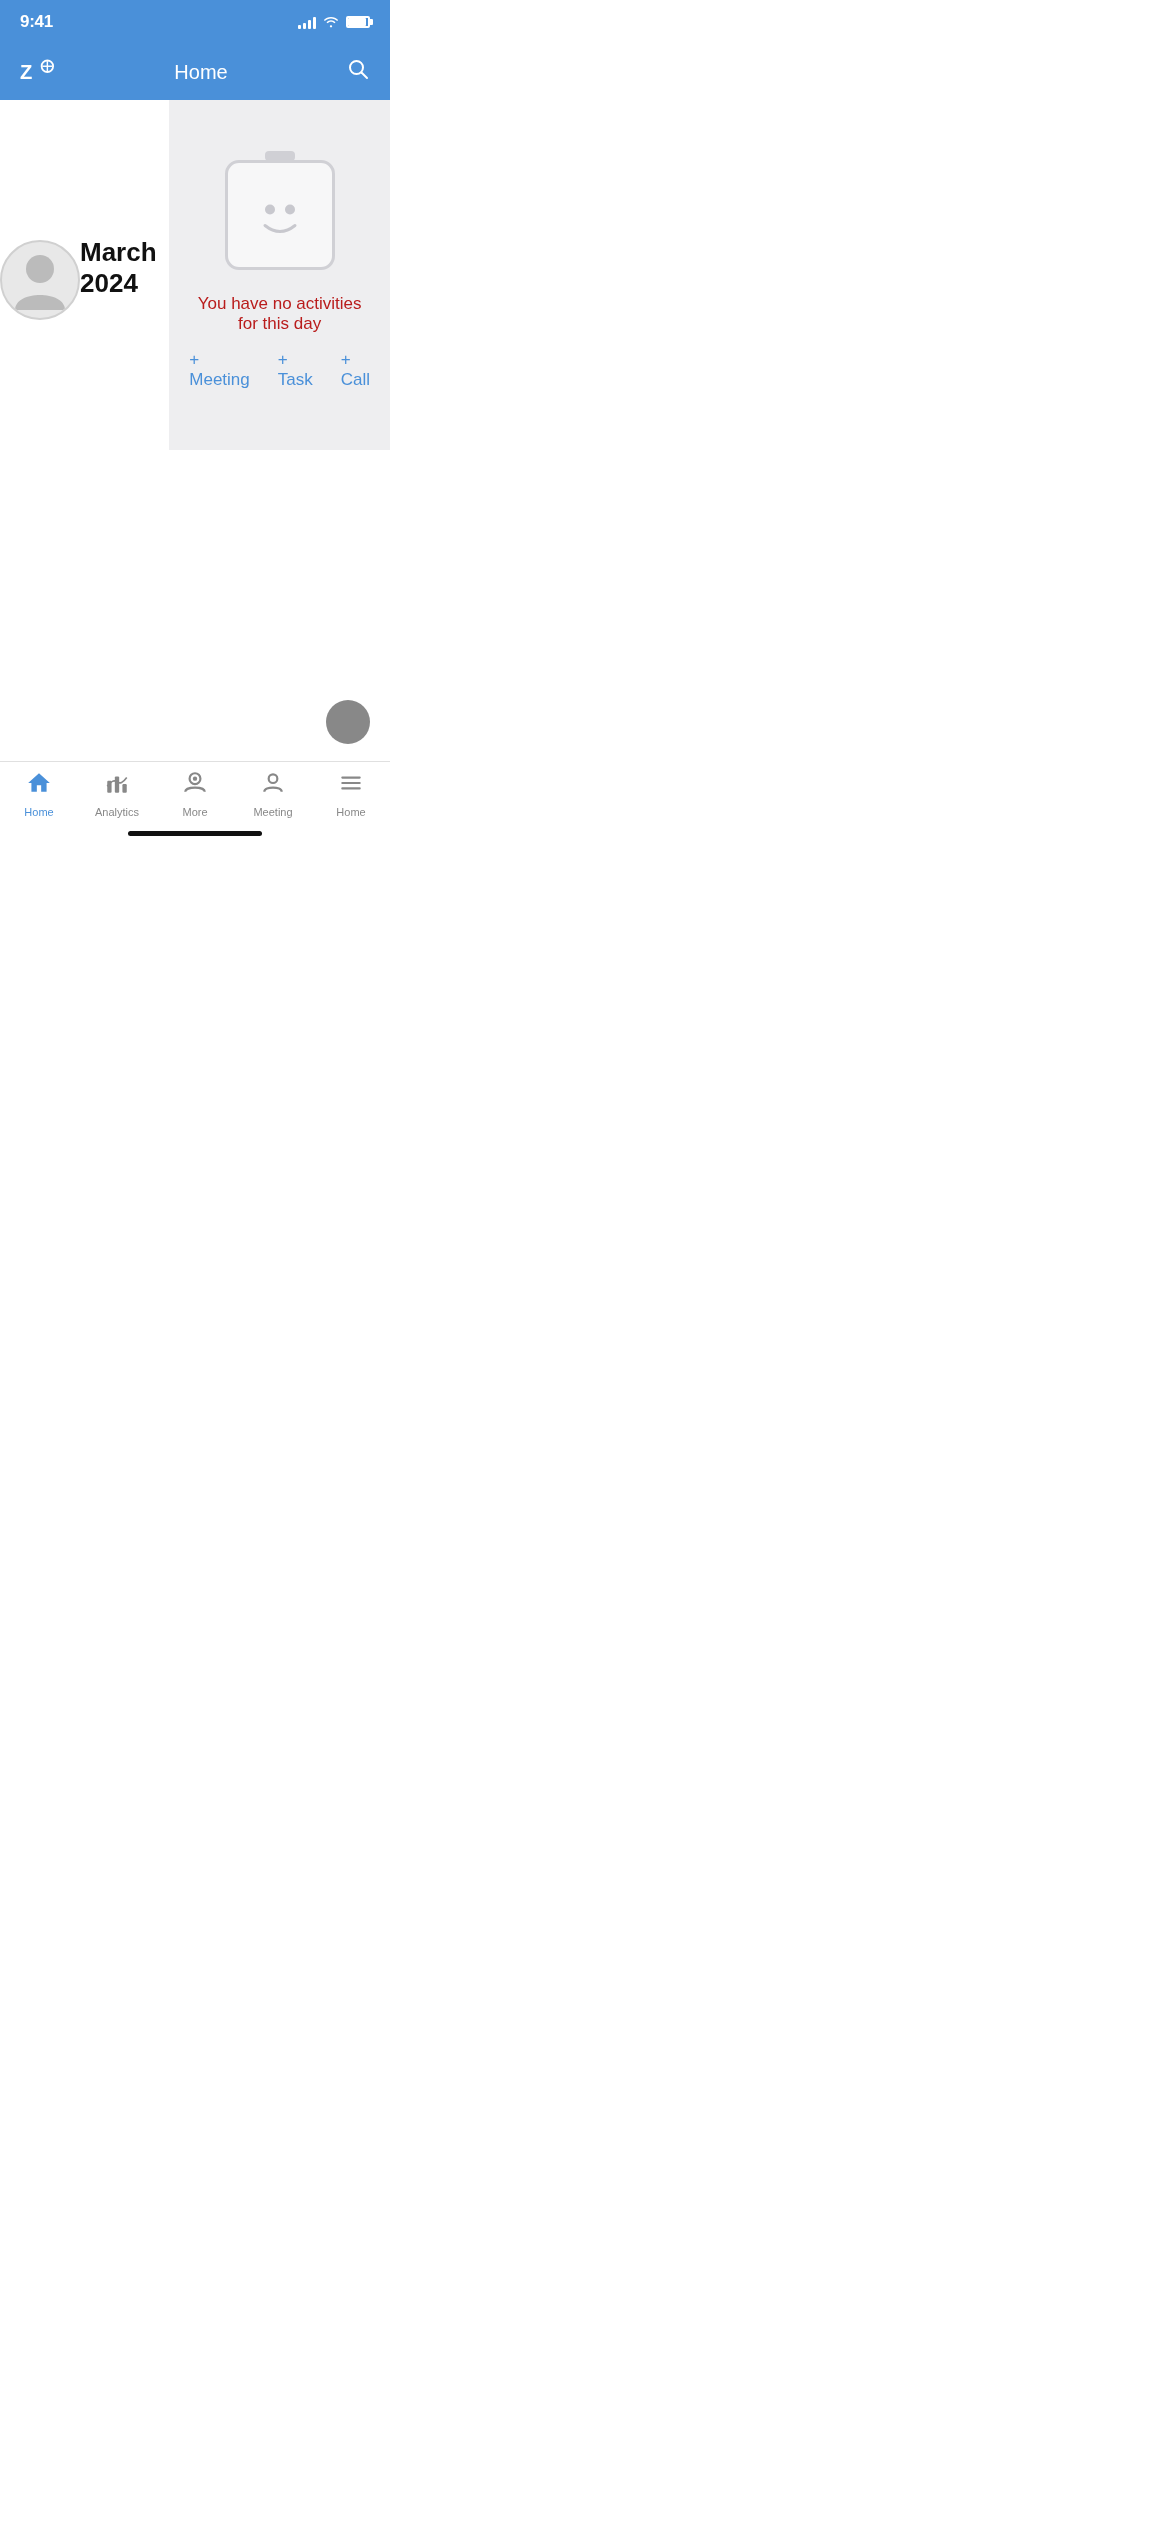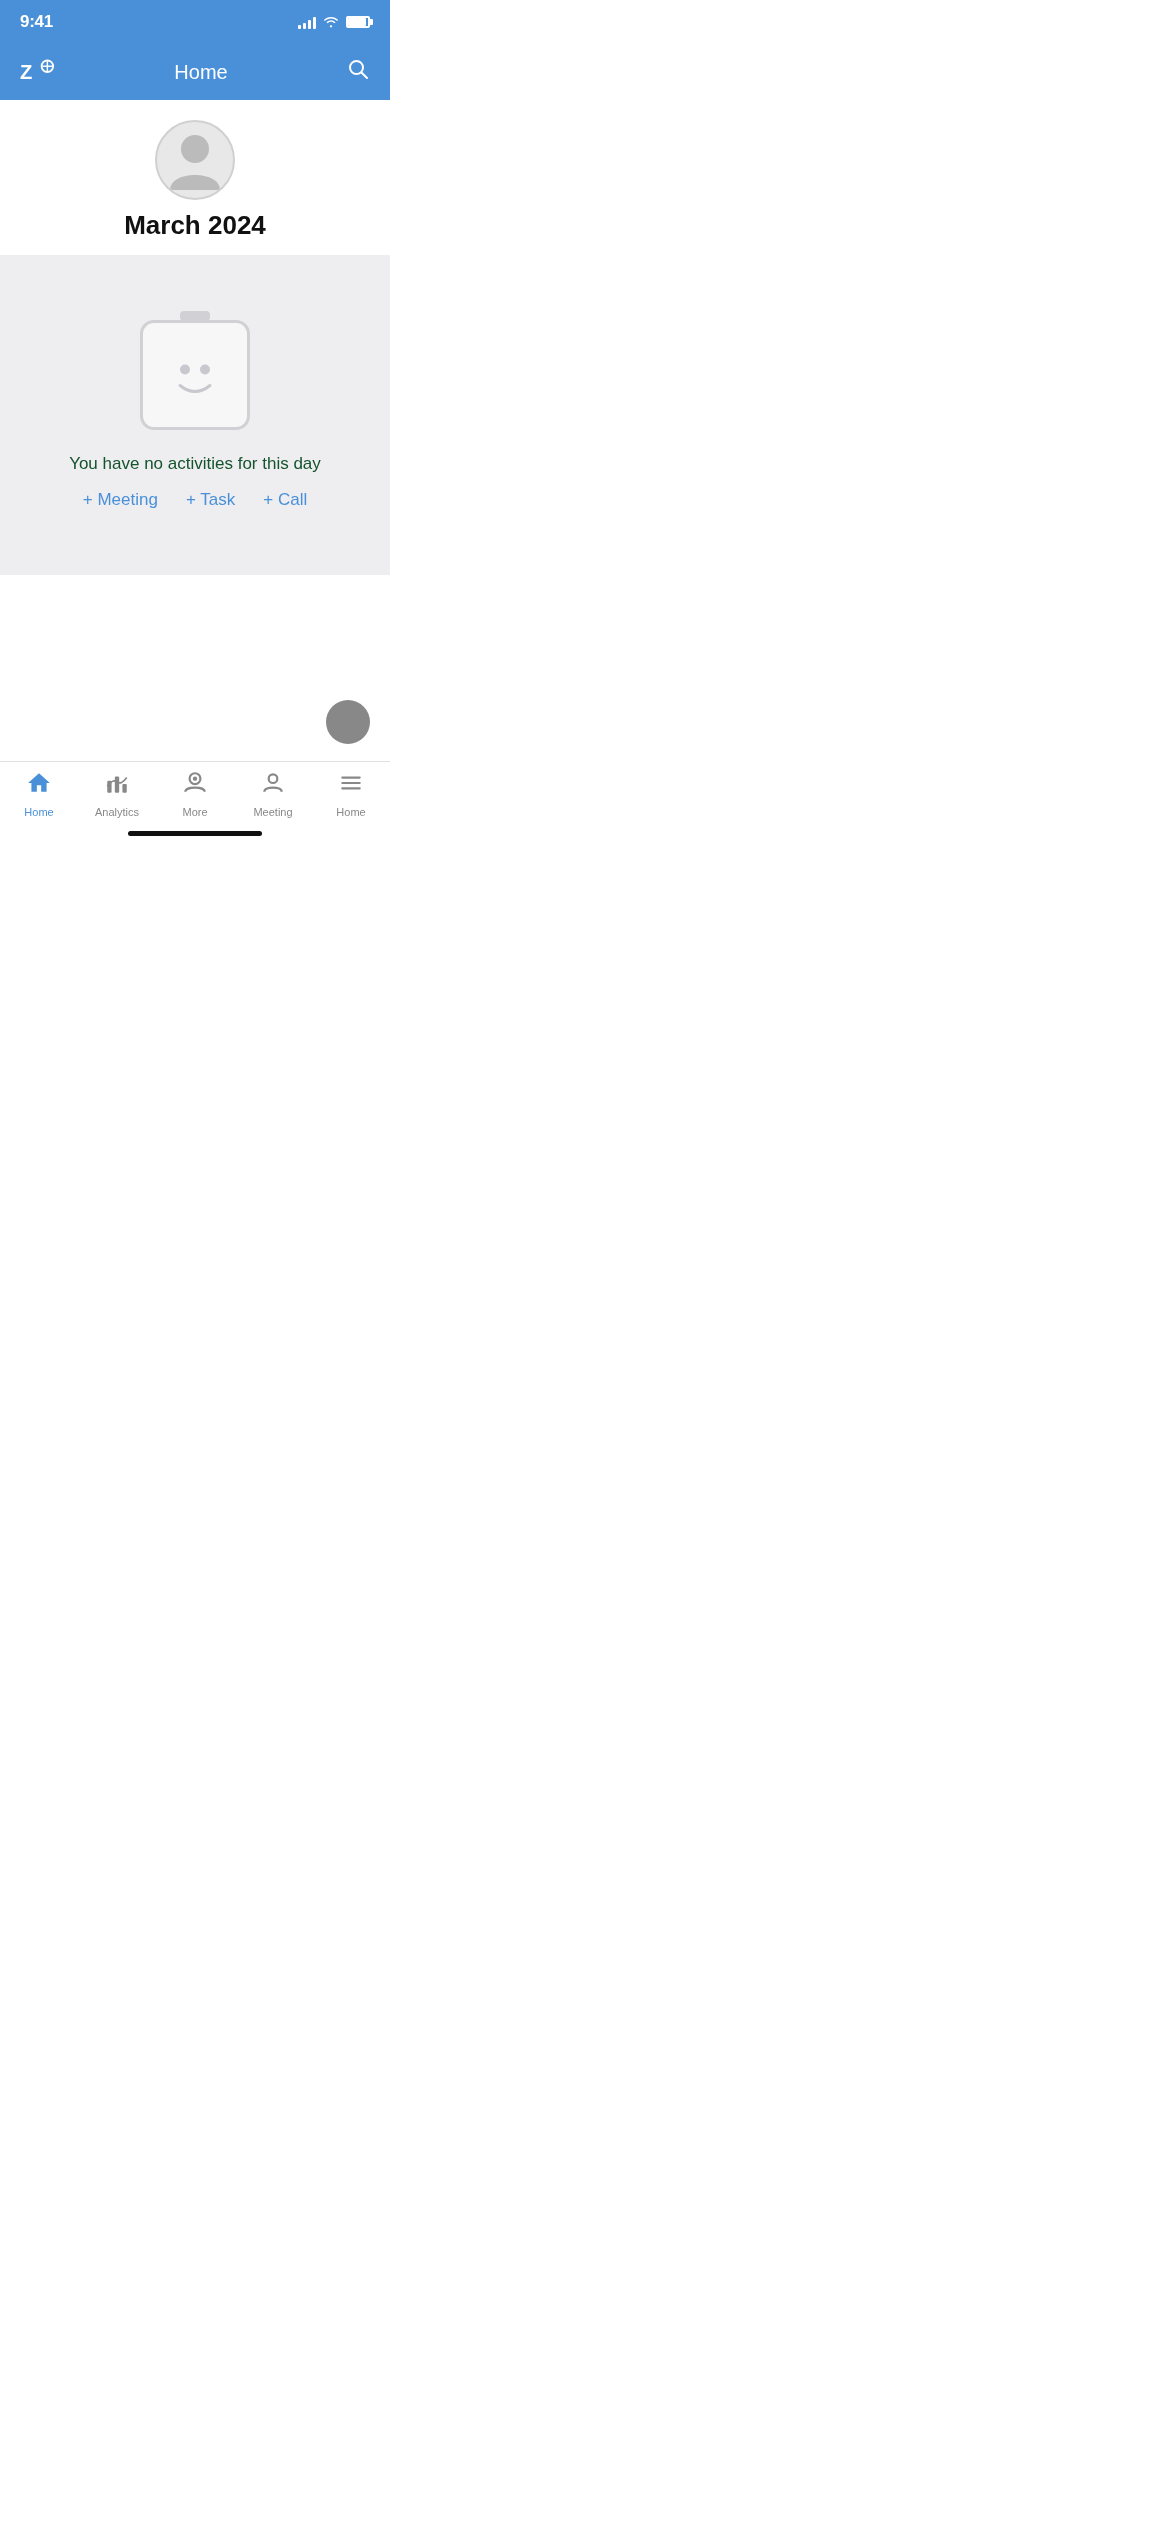--- a/index.html
+++ b/index.html
@@ -96,21 +96,21 @@
     }
     .nav-search {
       font-size: 24px;
       color: white;
     }
 
     
     .main-content {
       background: white;
       display: flex;
-      flex-direction: column;
+      flex-direction: row;
       align-items: center;
     }
 
     
     .avatar-section {
       padding: 20px 0 10px;
       display: flex;
       justify-content: center;
     }
     .avatar {
@@ -205,21 +205,21 @@
       background: #d0d0d5;
       border-radius: 4px;
     }
     .empty-icon svg {
       width: 60px;
       height: 60px;
       color: #c0c0c5;
     }
     .empty-text {
       font-size: 17px;
-      color: #14532d;
+      color: #b91c1c;
       margin-bottom: 16px;
       text-align: center;
     }
     .empty-actions {
       display: flex;
       gap: 28px;
     }
     .empty-action {
       font-size: 17px;
       color: #4a90d9;

